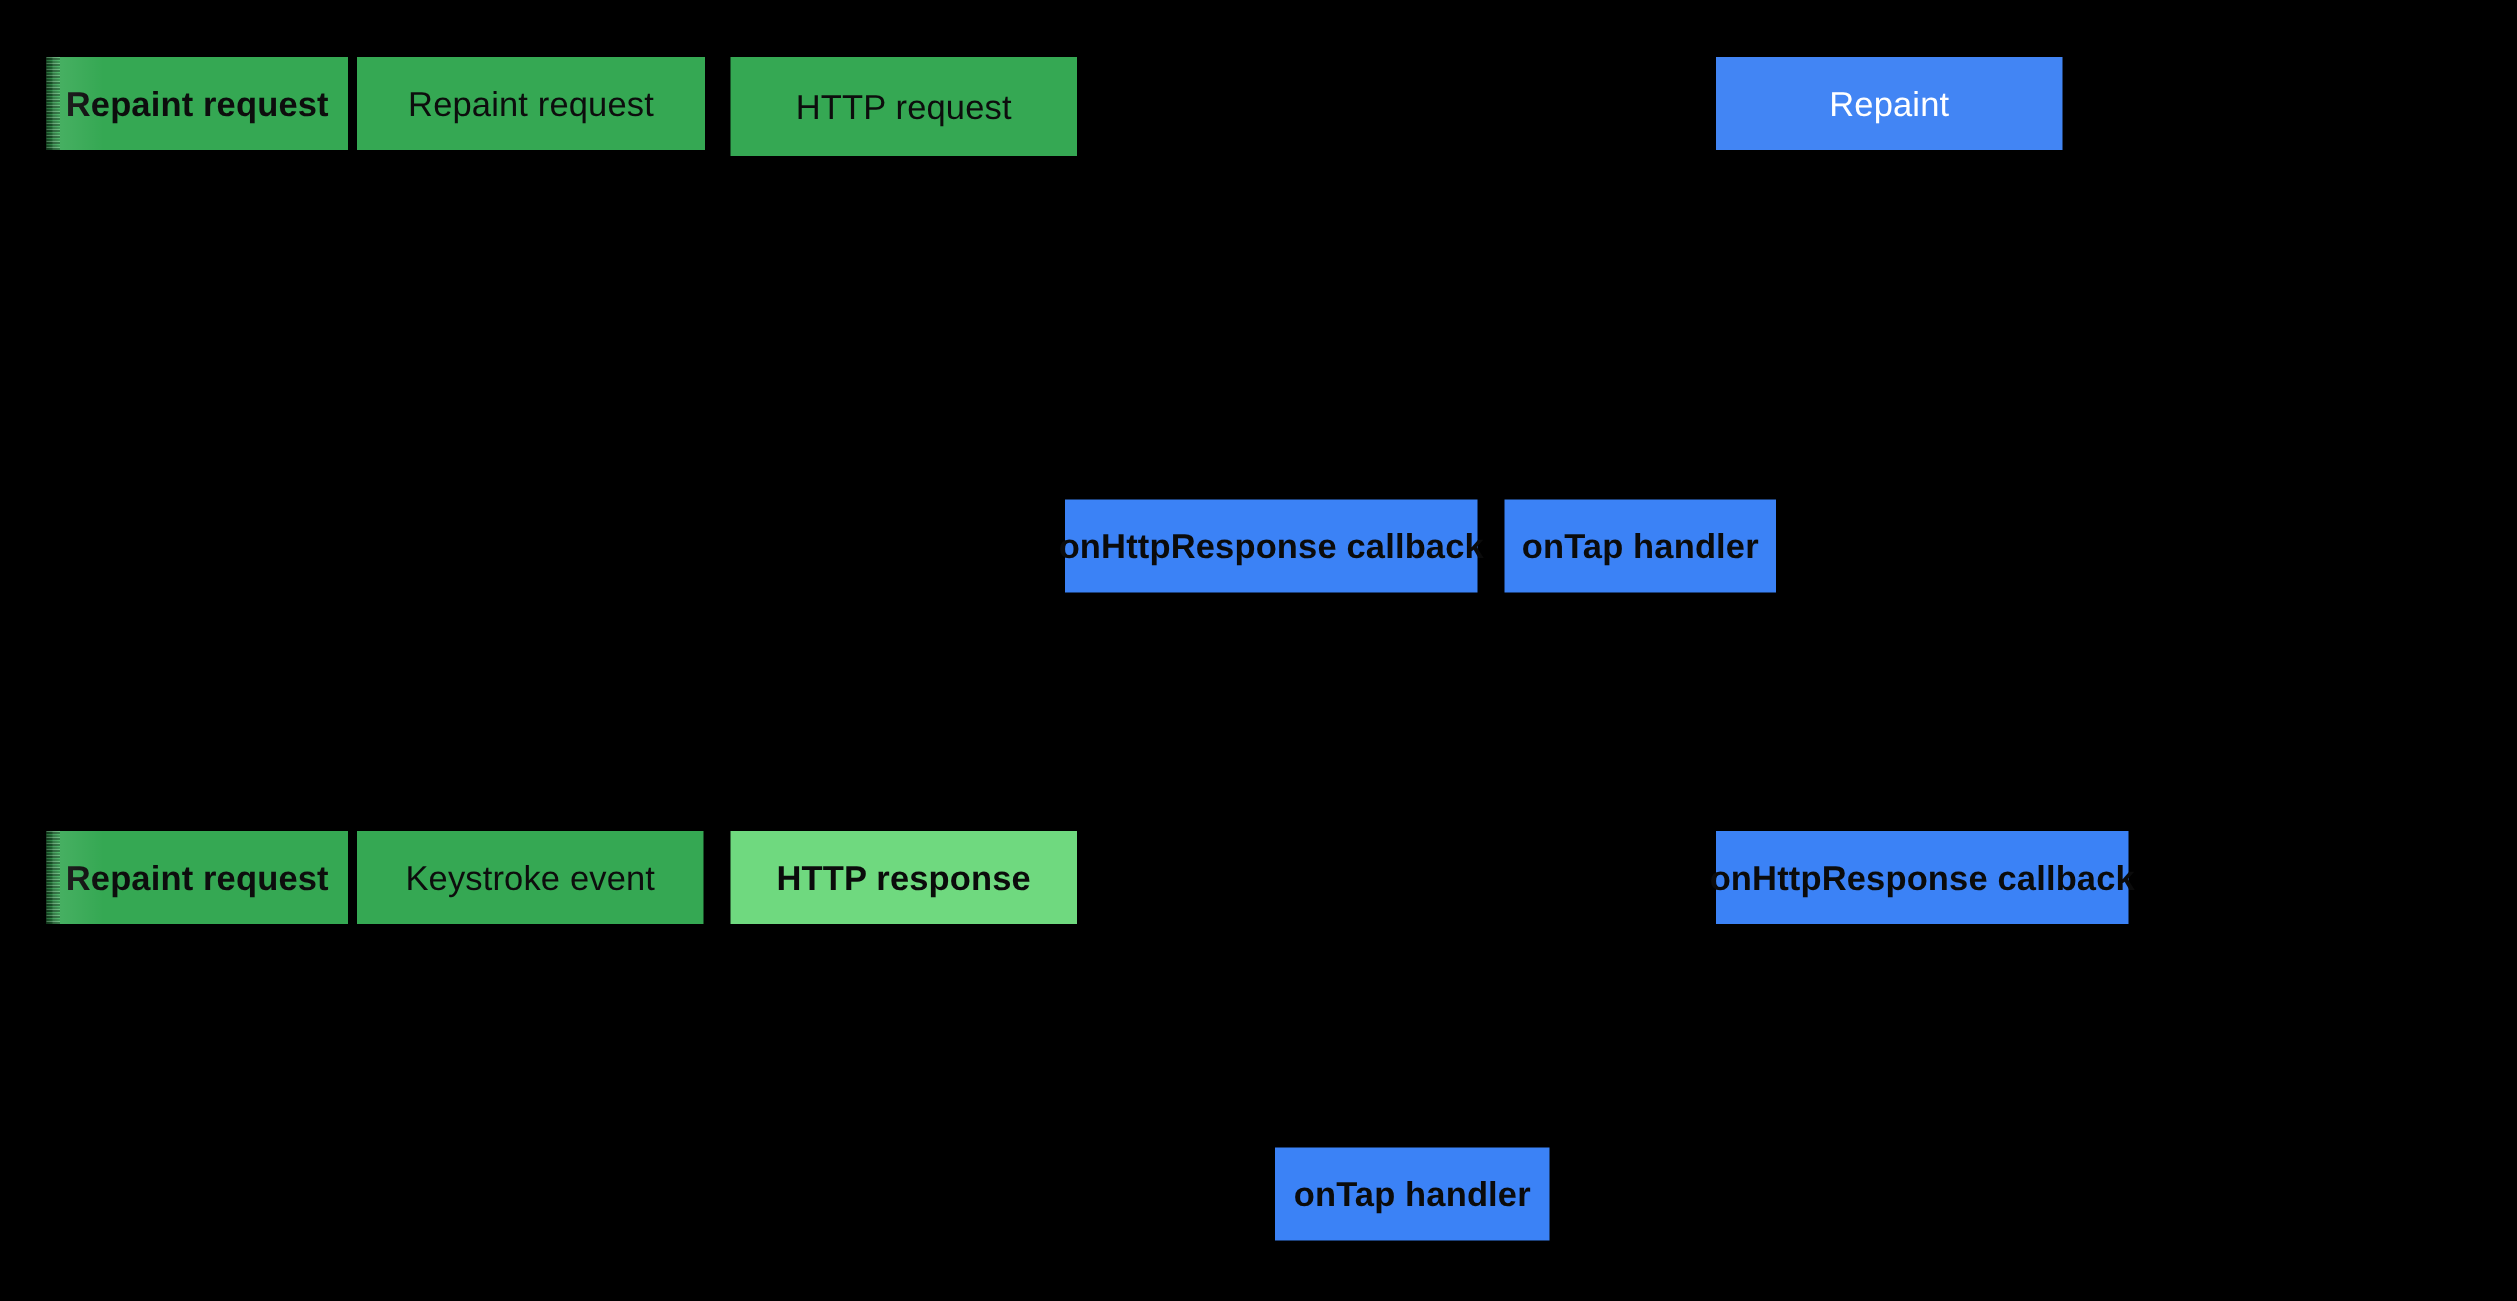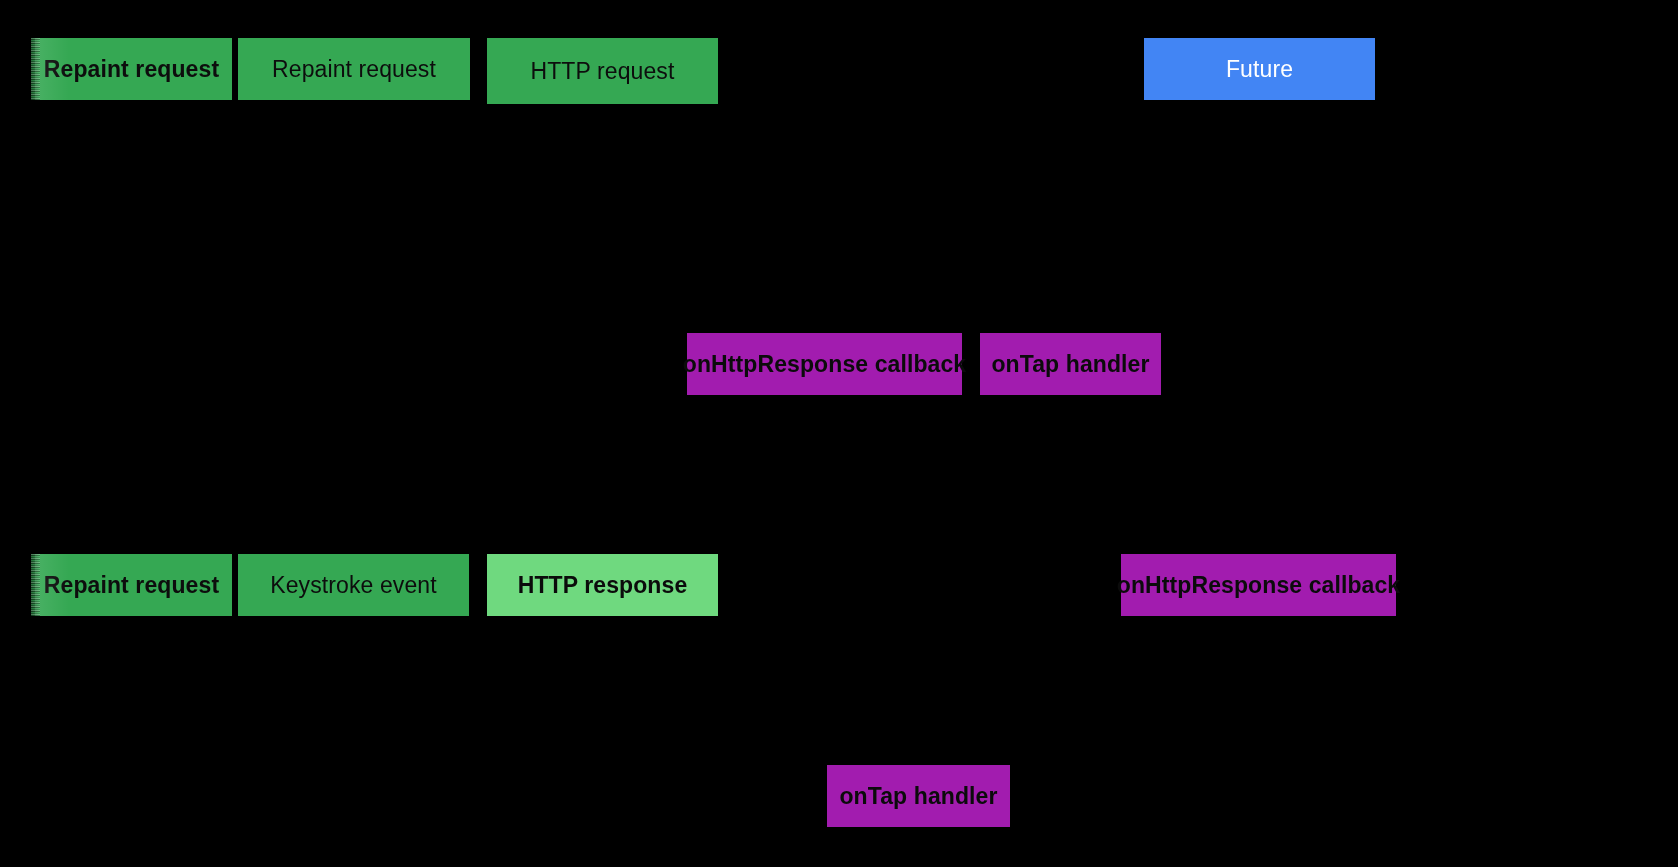--- a/index.html
+++ b/index.html
@@ -41,23 +41,24 @@
     background: #6fd97f;
     color: #0b0b0b;
     font-weight: 700;
   }
   .box.blue {
     background: #4285f4;
     color: #ffffff;
     font-weight: 400;
   }
   .box.blue-light {
-    background: #a21caf;
+    background: #3b82f6;
     color: #0b0b0b;
     font-weight: 700;
+    margin-left: 23px;
   }
   
   .box.bold-label {
     font-weight: 700;
   }
   .box.frayed-edge::before {
     content: "";
     position: absolute;
     left: 0;
     top: 0;
@@ -97,21 +98,21 @@
     <div class="box green bold-label frayed-edge" style="left: 31px; top: 38px; width: 201px; height: 62px;">
       <span>Repaint request</span>
     </div>
     <div class="box green" style="left: 238px; top: 38px; width: 232px; height: 62px;">
       <span>Repaint request</span>
     </div>
     <div class="box green" style="left: 487px; top: 38px; width: 231px; height: 66px;">
       <span>HTTP request</span>
     </div>
     <div class="box blue" style="left: 1144px; top: 38px; width: 231px; height: 62px;">
-      <span>Future</span>
+      <span>Repaint</span>
     </div>
     <div class="box blue-light bold-label" style="left: 687px; top: 333px; width: 275px; height: 62px;">
       <span>onHttpResponse callback</span>
     </div>
     <div class="box blue-light bold-label" style="left: 980px; top: 333px; width: 181px; height: 62px;">
       <span>onTap handler</span>
     </div>
     <div class="box green bold-label frayed-edge" style="left: 31px; top: 554px; width: 201px; height: 62px;">
       <span>Repaint request</span>
     </div>

